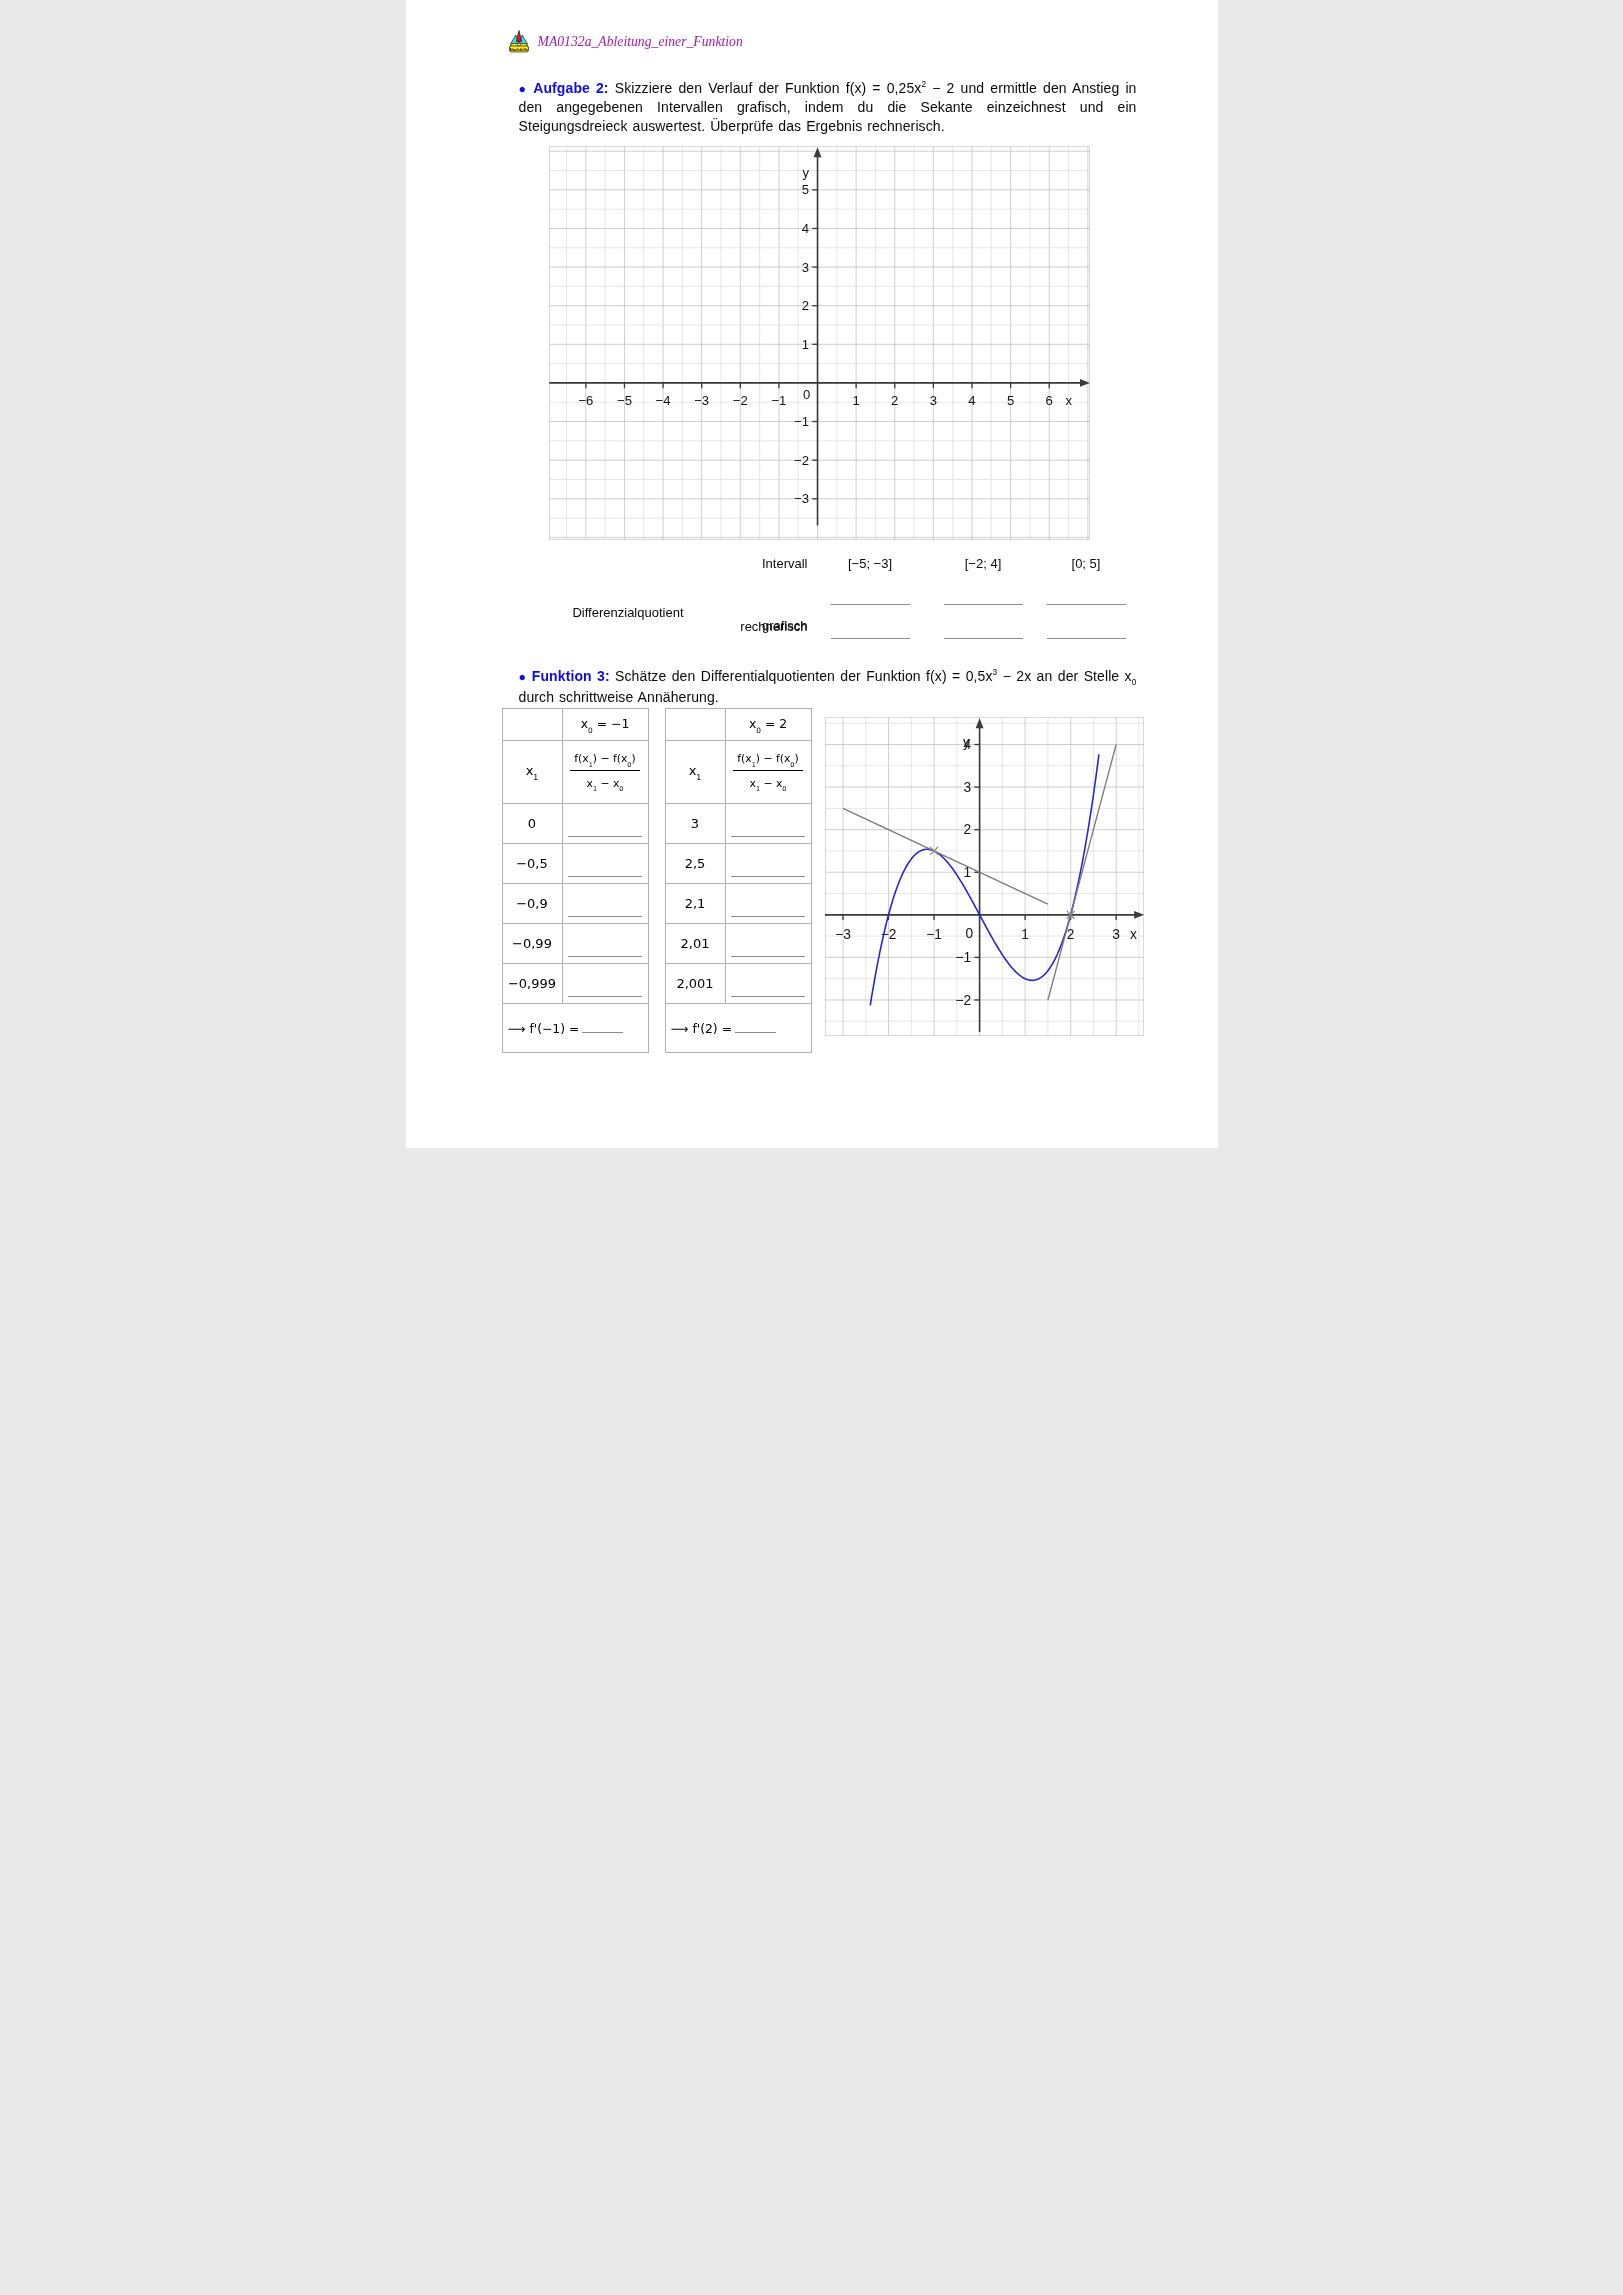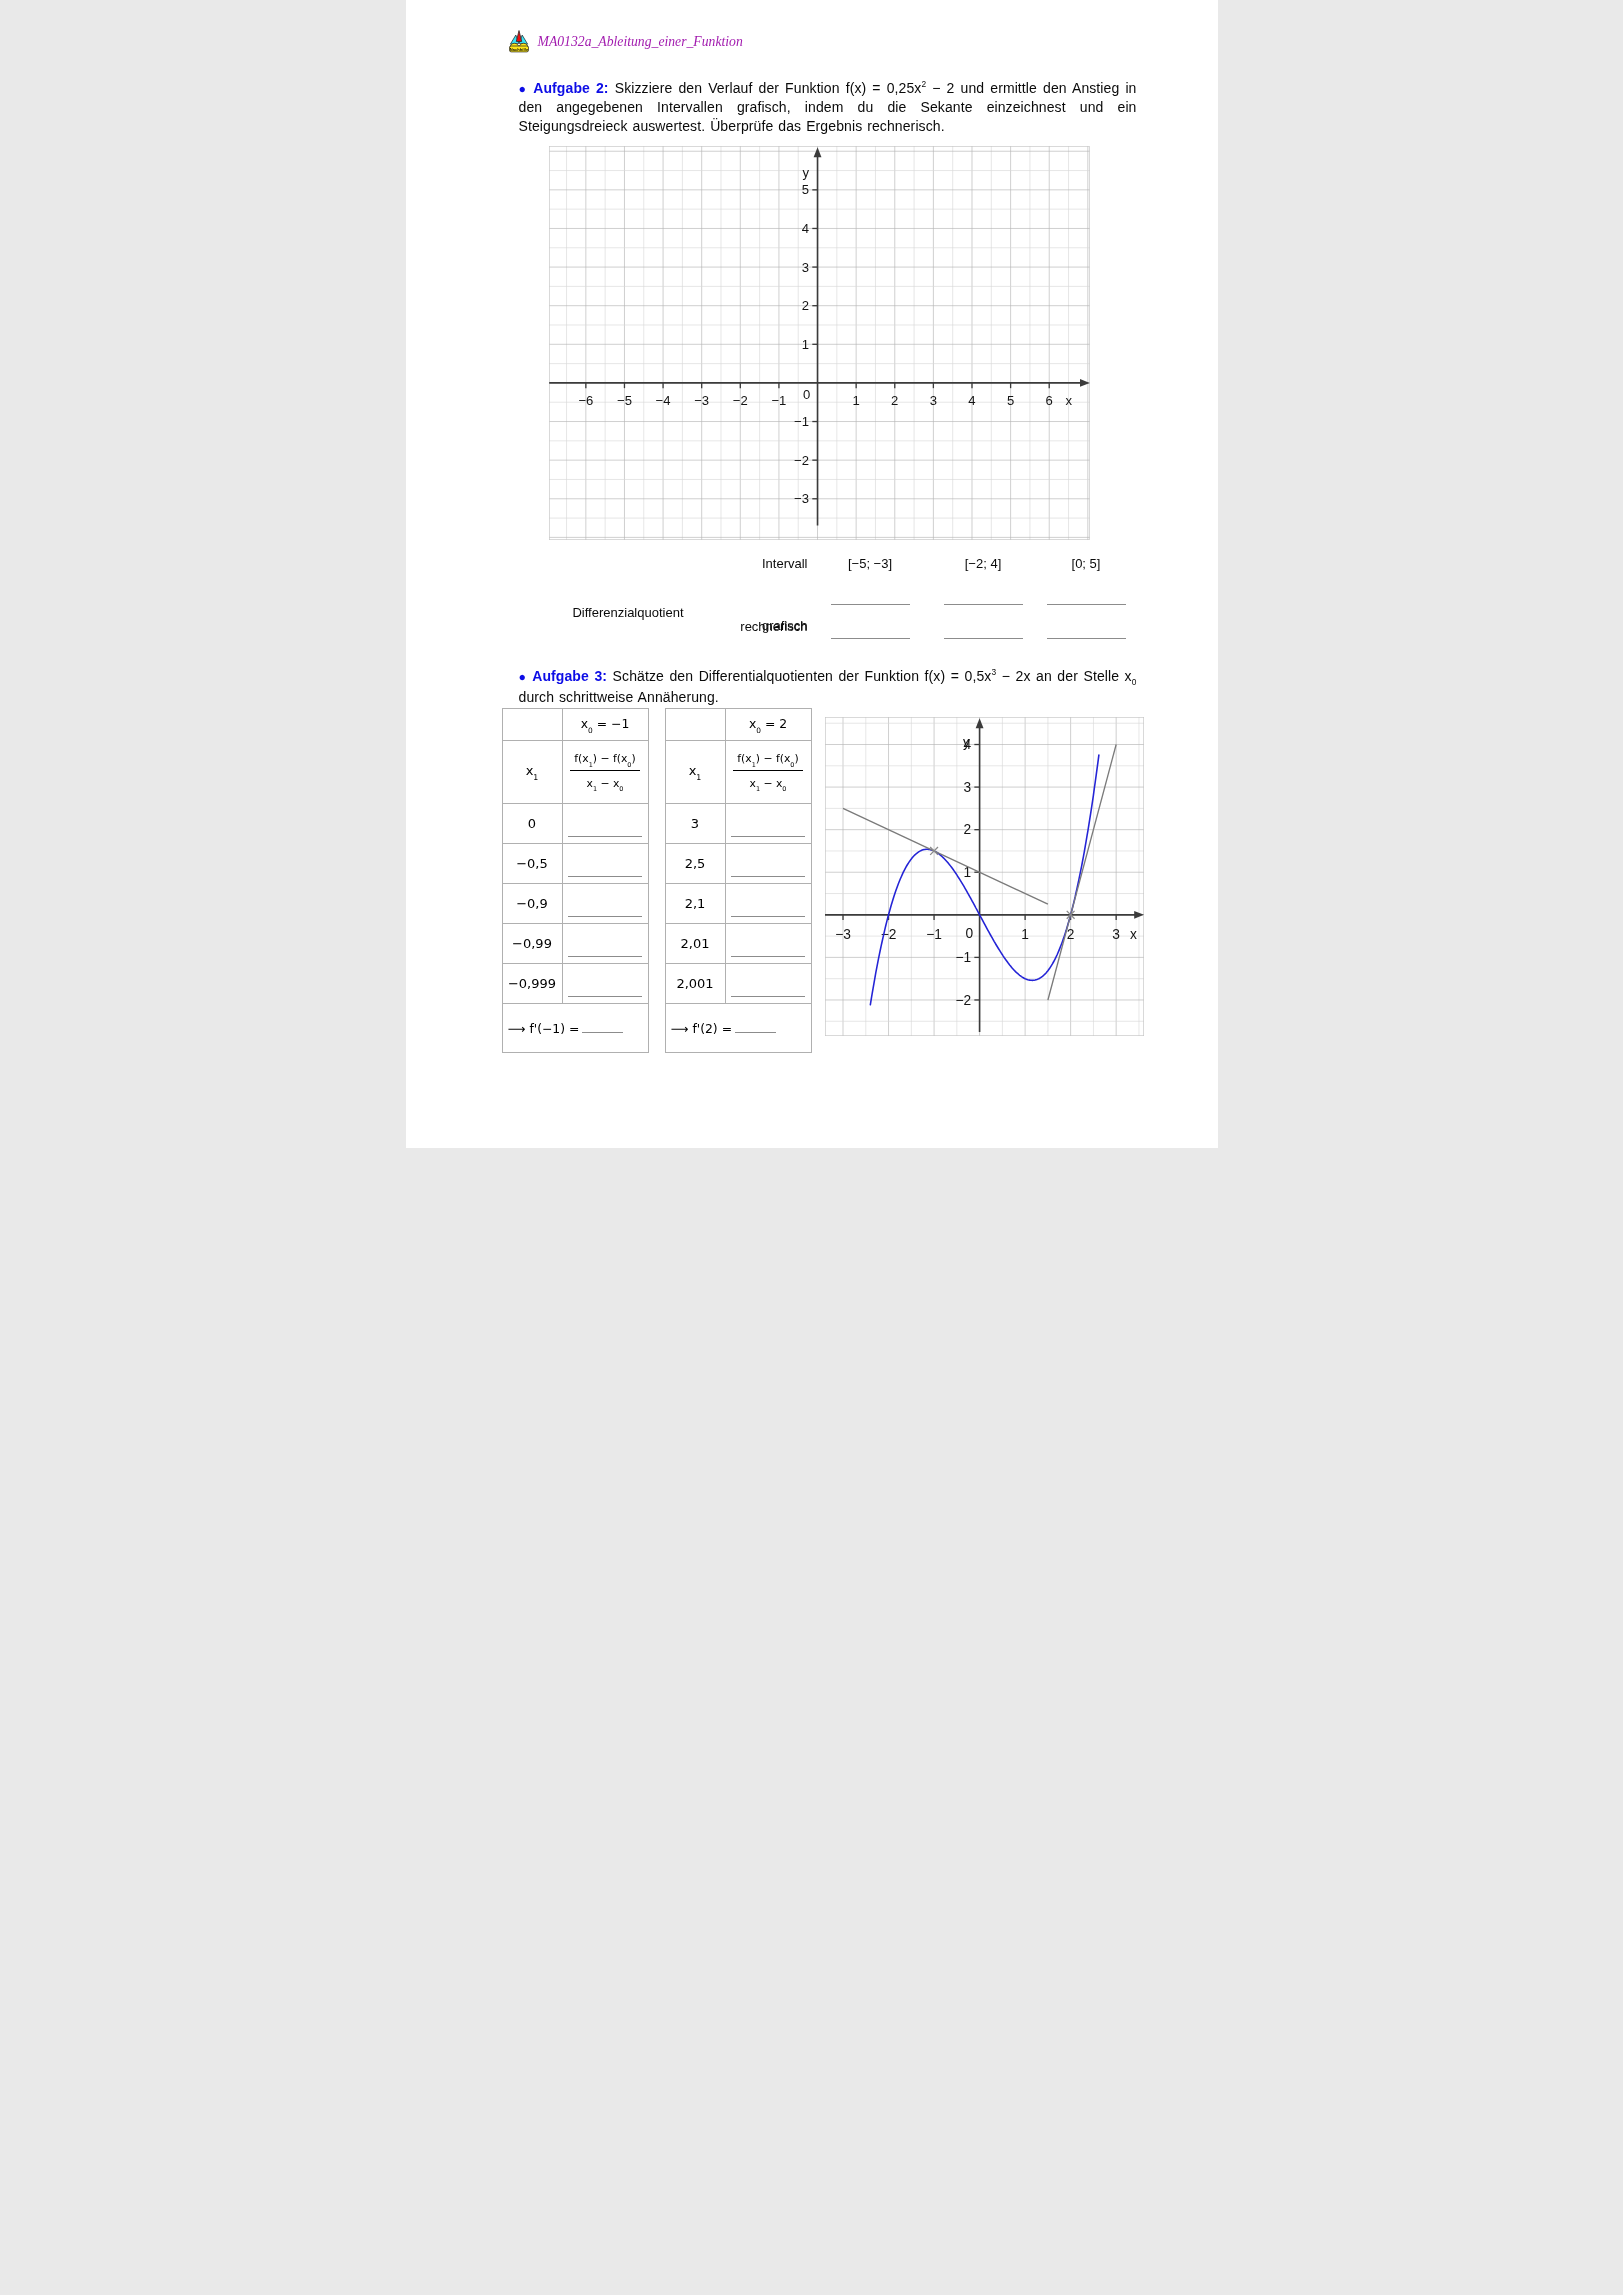--- a/index.html
+++ b/index.html
@@ -187,21 +187,21 @@
     <div class="blankline" style="left:425px;top:604px;"></div>
     <div class="blankline" style="left:538px;top:604px;"></div>
     <div class="blankline" style="left:641px;top:604px;"></div>
     <div class="blankline" style="left:425px;top:638px;"></div>
     <div class="blankline" style="left:538px;top:638px;"></div>
     <div class="blankline" style="left:641px;top:638px;"></div>
   </div>
 
   <p class="para" style="top:653px;">
     <span class="bullet">●</span>
-    <span class="task-label">Aufgabe 3:</span><span> Schätze den Differentialquotienten der Funktion f(x) = 0,5x</span><sup>3</sup><span> − 2x an der Stelle x</span><sub>0</sub><span> durch schrittweise Annäherung.</span>
+    <span class="task-label">Funktion 3:</span><span> Schätze den Differentialquotienten der Funktion f(x) = 0,5x</span><sup>3</sup><span> − 2x an der Stelle x</span><sub>0</sub><span> durch schrittweise Annäherung.</span>
   </p>
 
   <table class="atable" style="left:96px;top:708px;width:145px;">
     <colgroup>
         <col style="width:60px;">
         <col style="width:86px;">
       </colgroup>
     <tbody>
         <tr class="r-x0">
       <td></td>

